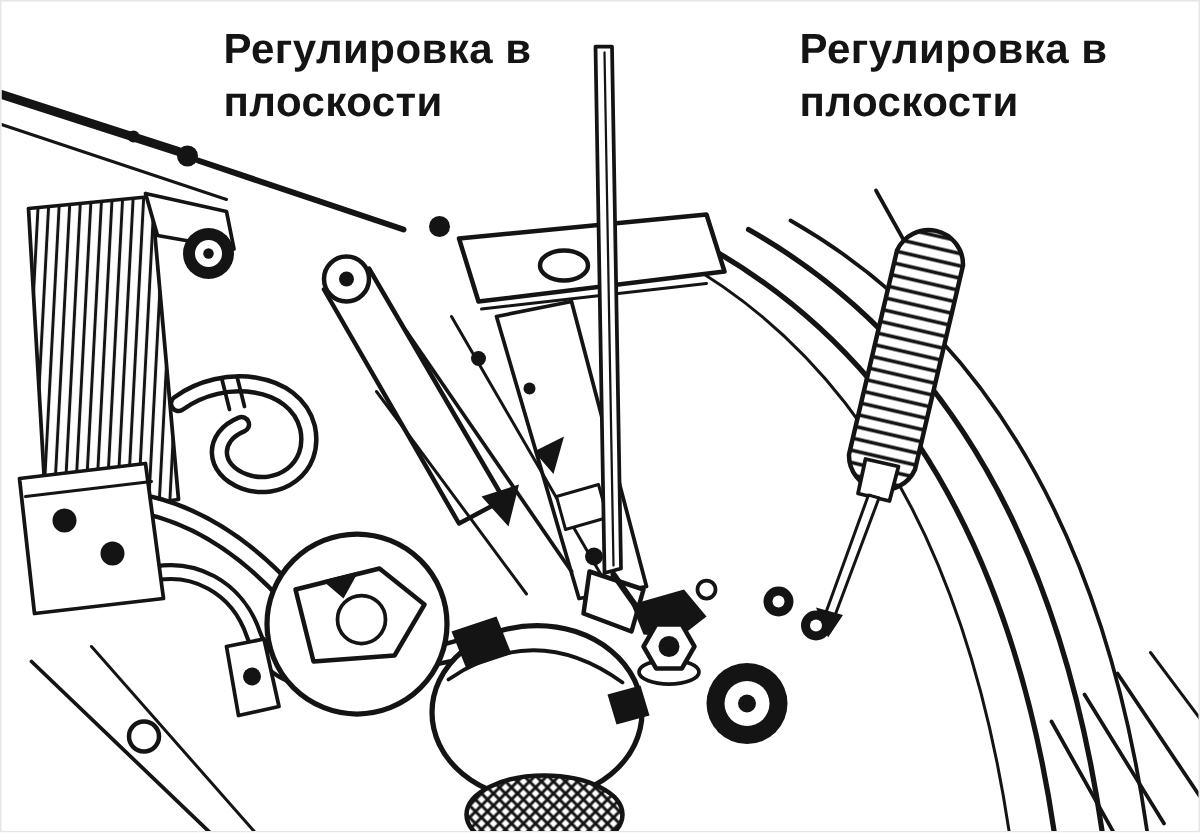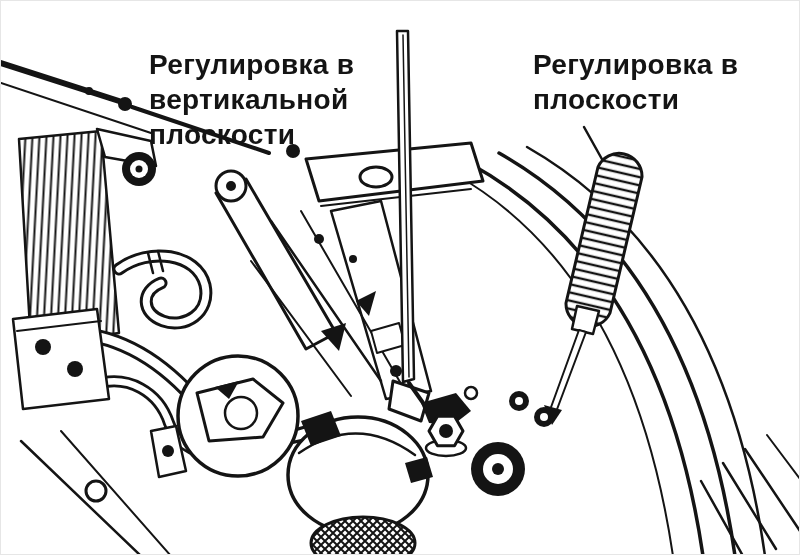--- a/index.html
+++ b/index.html
@@ -24,21 +24,20 @@
   }
   .label {
     position: absolute;
     font-weight: bold;
     font-size: 28px;
     line-height: 35px;
     color: #141414;
     letter-spacing: 0.3px;
     white-space: nowrap;
     user-select: none;
-    margin-top: 32px;
   }
   .label-left  { left: 148px; top: 14px; }
   .label-right { left: 532px; top: 14px; }
   .label span { display: block; }
 </style>
 </head>
 <body>
 
 <div class="figure">
 
@@ -179,21 +178,20 @@
         <polygon points="598,310 576,305 571,328 592,333" fill="#ffffff" stroke="#141414" stroke-width="2.5"></polygon>
         <polygon points="585,331 578,329 549,409 555,411" fill="#ffffff" stroke="#141414" stroke-width="2"></polygon>
         <polygon points="543,404 561,409 551,424" fill="#141414"></polygon>
       </g>
 
     </g>
   </svg>
 
   <div class="label label-left">
     <span>Регулировка в</span>
-    <span>вертикальной</span>
     <span>плоскости</span>
   </div>
 
   <div class="label label-right">
     <span>Регулировка в</span>
     <span>плоскости</span>
   </div>
 
 </div>
 

